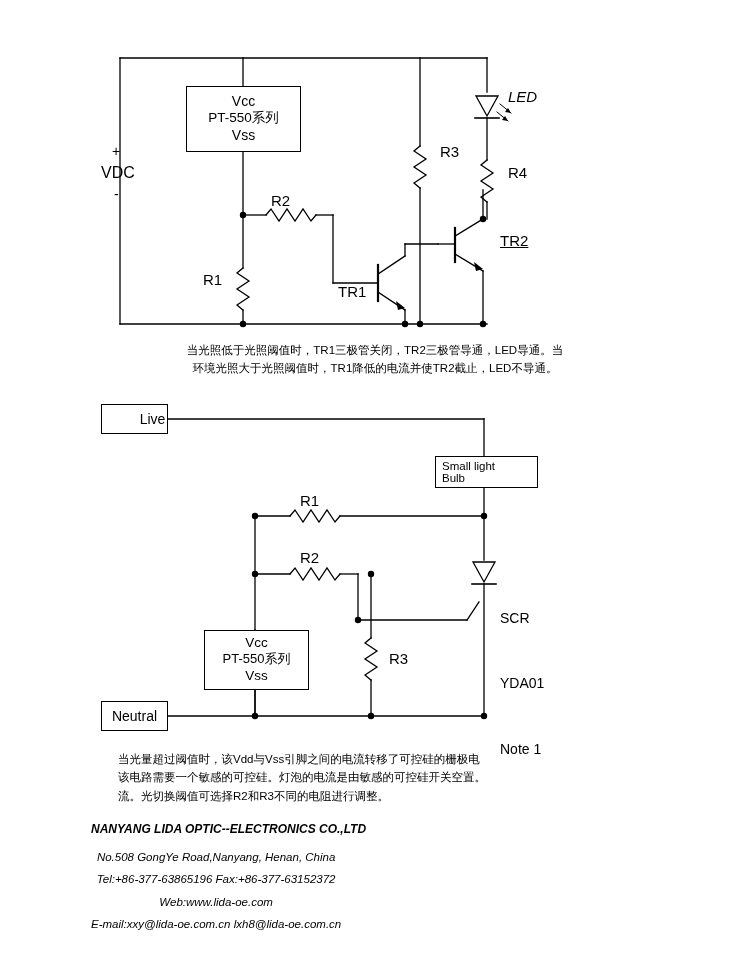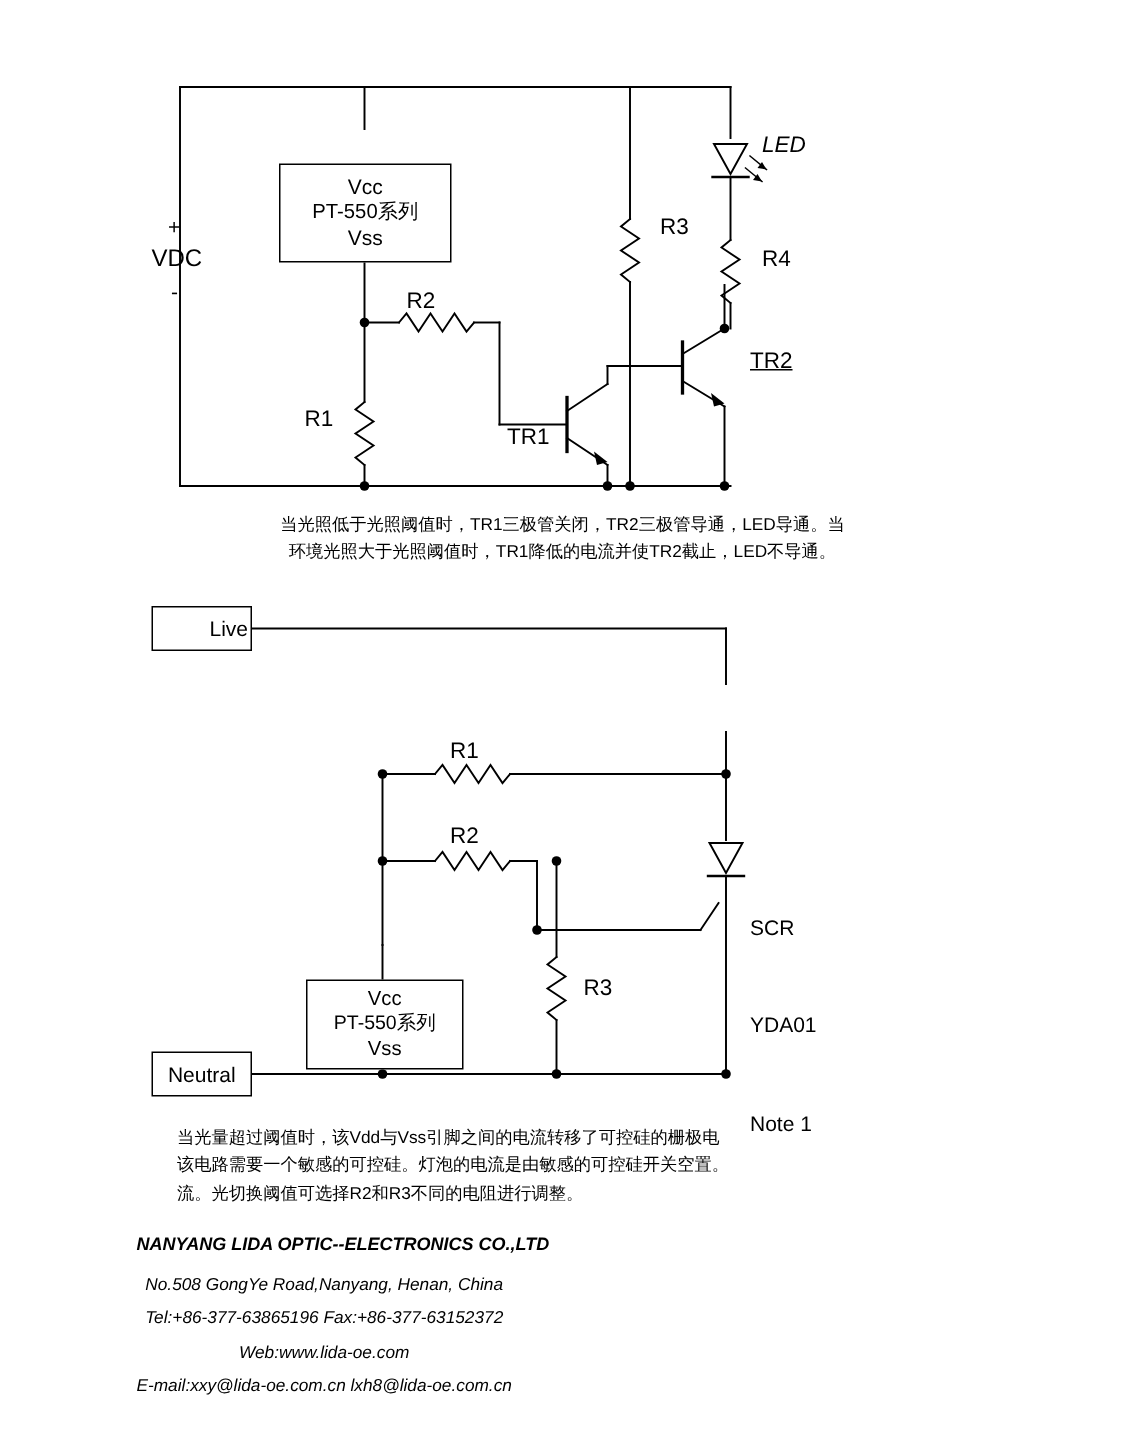--- a/index.html
+++ b/index.html
@@ -32,21 +32,20 @@
     white-space: pre;
     line-height: 1.25;
   }
   .ic-box {
     position: absolute;
     border: 1px solid #000;
     background: #fff;
     box-sizing: border-box;
     text-align: center;
     font-family: "Liberation Sans", sans-serif;
-    margin-top: 23px;
   }
   .ic-line { display: block; }
   .term-box {
     position: absolute;
     border: 1px solid #000;
     background: #fff;
     box-sizing: border-box;
     text-align: center;
     font-family: "Liberation Sans", sans-serif;
   }
@@ -226,20 +225,24 @@
   </div>
 
   <div class="term-box" style="left:101px; top:404px; width:67px; height:30px; line-height:28px; font-size:14px;padding-left:36px;">
     <span>Live</span>
   </div>
 
   <div class="term-box" style="left:101px; top:701px; width:67px; height:30px; line-height:28px; font-size:14px;">
     <span>Neutral</span>
   </div>
 
+  <div class="term-box" style="left:435px; top:456px; width:103px; height:32px; padding-top:3px; font-size:11.5px; text-align:left; padding-left:6px;">
+    <span class="ic-line">Small light</span>
+    <span class="ic-line">Bulb</span>
+  </div>
 
   <div class="ic-box" style="left:204px; top:630px; width:105px; height:60px; padding-top:4px; font-size:13.5px;">
     <span class="ic-line">Vcc</span>
     <span class="ic-line" style="font-size:13px;">PT-550系列</span>
     <span class="ic-line">Vss</span>
   </div>
 
   <div class="lbl" style="left:300px; top:492px; font-size:15px;">R1</div>
   <div class="lbl" style="left:300px; top:549px; font-size:15px;">R2</div>
   <div class="lbl" style="left:389px; top:650px; font-size:15px;">R3</div>

